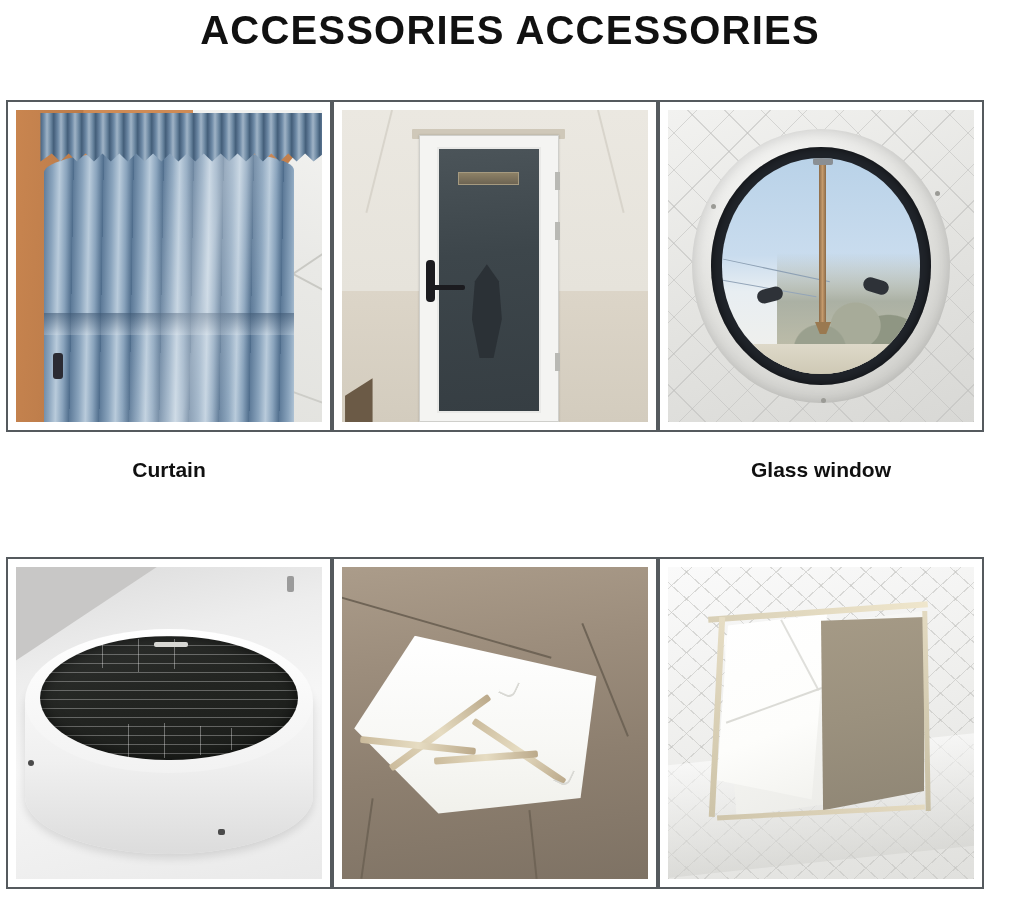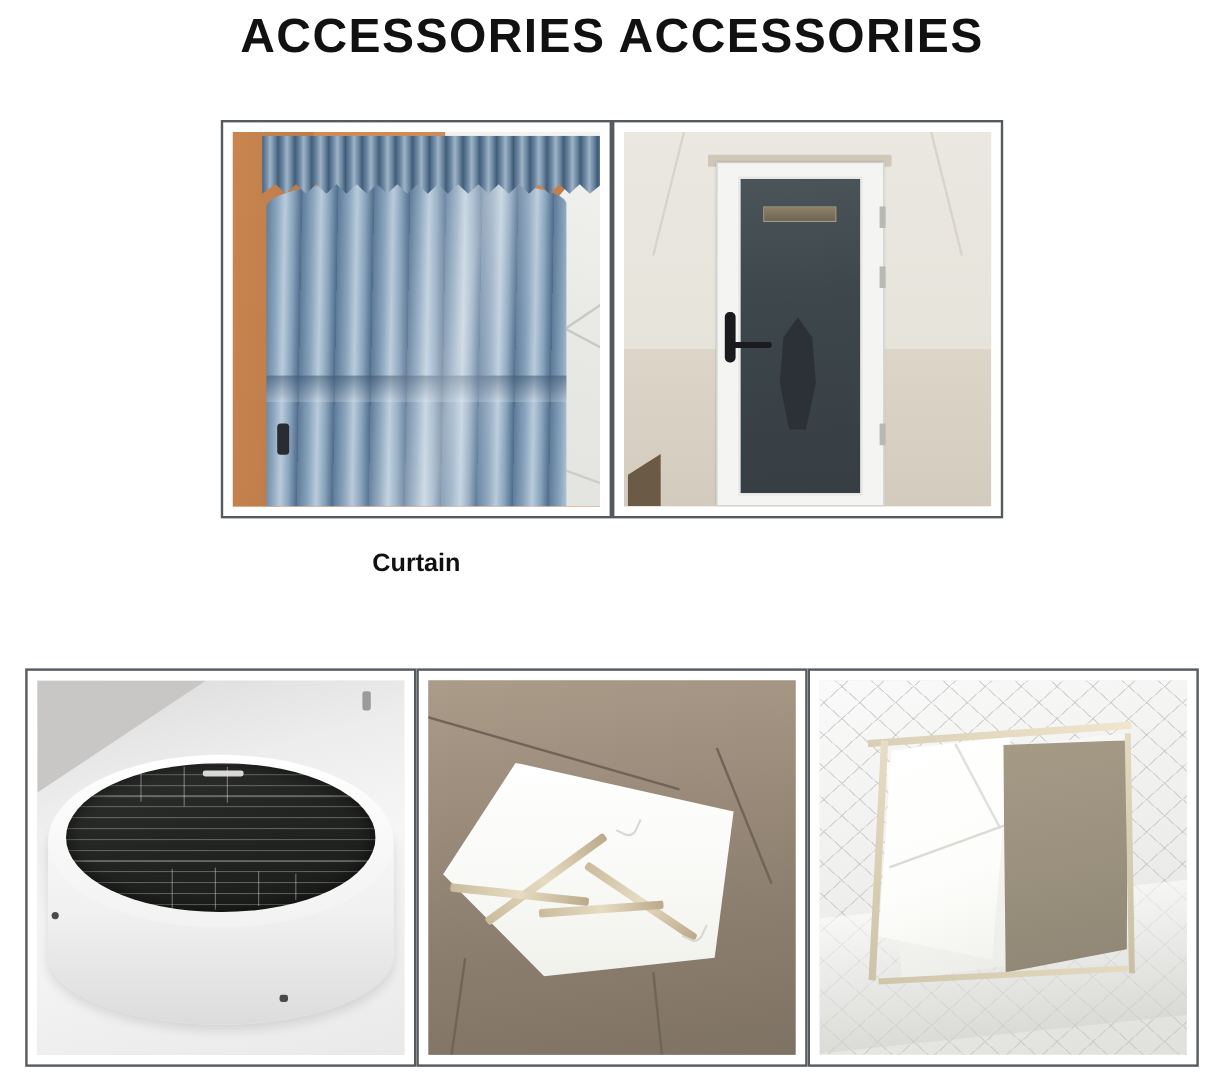--- a/index.html
+++ b/index.html
@@ -15,21 +15,21 @@
 
   .page-title {
     position: absolute; top: 8px; left: 0; width: 1020px;
     text-align: center;
     font-size: 40px; font-weight: 700; letter-spacing: 1.2px;
     color: #111111;
     font-family: "Liberation Sans", sans-serif;
   }
 
   .grid { position: absolute; top: 100px; left: 0; width: 1020px; }
-  .row { display: flex; justify-content: center; padding: 0 6px; }
+  .row { display: flex; justify-content: flex-start; padding: 0 6px; }
   .row.row2 { margin-top: 75px; }
 
   .cell { width: 326px; }
 
   .frame {
     width: 326px; height: 332px;
     border: 2px solid #555a5e;
     background: #ffffff;
     padding: 8px;
     position: relative;
@@ -362,20 +362,44 @@
             <div class="door-sign"></div>
             <div class="door-handle"></div>
             <div class="door-lever"></div>
             <div class="door-hingeT"></div>
             <div class="door-hingeM"></div>
             <div class="door-hingeB"></div>
           </div>
         </div>
       </div>
 
+      <div class="cell">
+        <div class="frame">
+          <div class="photo ph-window">
+            <div class="quilt"></div>
+            <div class="win-outer"></div>
+            <div class="win-ring"></div>
+            <div class="win-glass">
+              <div class="win-trees"></div>
+              <div class="win-ground"></div>
+              <div class="win-wire"></div>
+              <div class="win-wire2"></div>
+              <div class="win-rod"></div>
+              <div class="win-rodcap"></div>
+              <div class="win-rodfoot"></div>
+              <div class="win-clampL"></div>
+              <div class="win-clampR"></div>
+            </div>
+            <div class="win-screw" style="left:14%;top:30%"></div>
+            <div class="win-screw" style="right:11%;top:26%"></div>
+            <div class="win-screw" style="left:50%;bottom:6%"></div>
+          </div>
+        </div>
+        <div class="caption">Glass window</div>
+      </div>
     </div>
 
     <div class="row row2">
 
       <div class="cell">
         <div class="frame">
           <div class="photo ph-fan">
             <div class="fan-bgwall"></div>
             <div class="fan-bgslope"></div>
             <div class="fan-bolt"></div>

